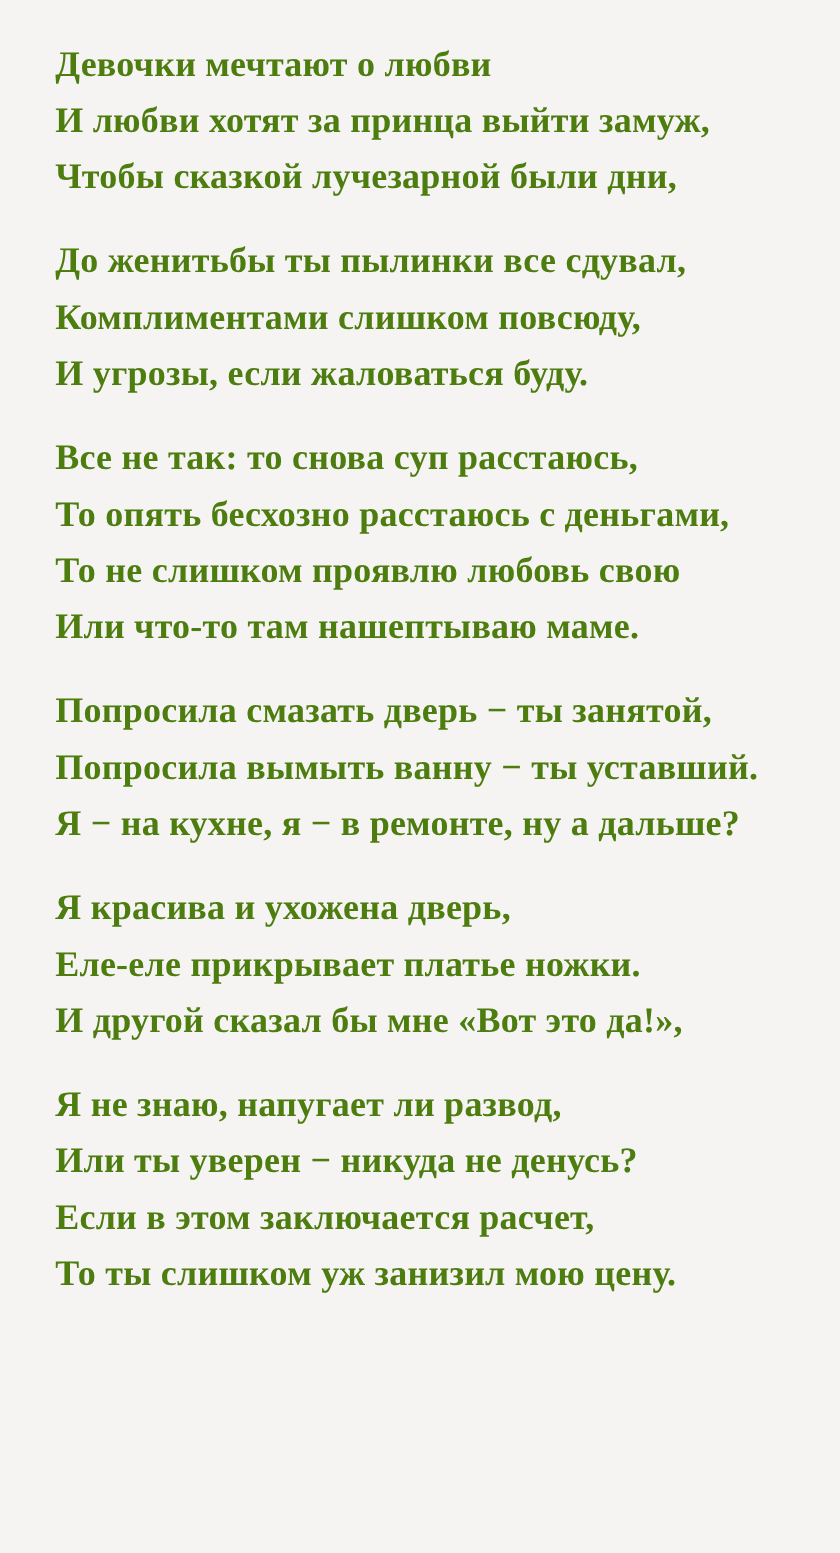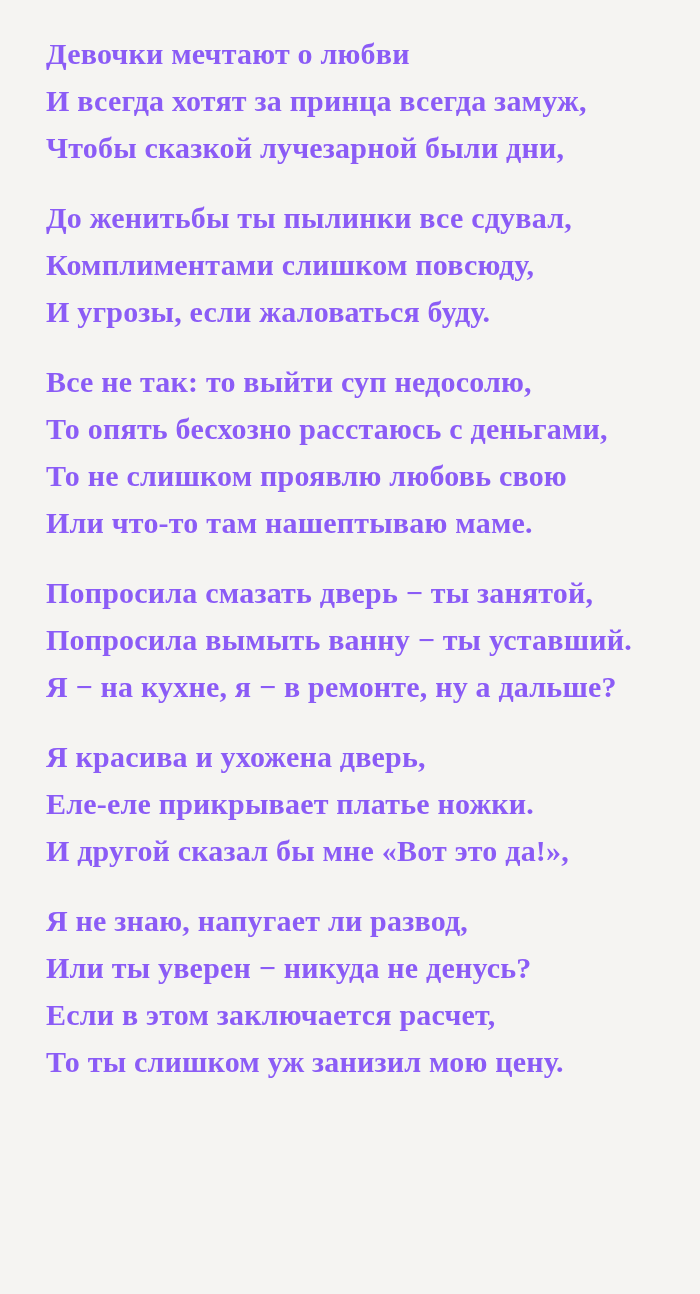--- a/index.html
+++ b/index.html
@@ -12,52 +12,52 @@
     background: #f5f4f2;
     overflow: hidden;
   }
   .page {
     box-sizing: border-box;
     width: 700px;
     height: 1294px;
     padding: 30px 20px 0 46px;
     font-family: "Liberation Serif", "DejaVu Serif", serif;
     font-weight: bold;
-    color: #8b5cf6;
+    color: #4d7c0f;
   }
   .stanza {
     margin: 0 0 23px 0;
   }
   .stanza p {
     margin: 0;
     font-size: 30px;
     line-height: 47px;
     white-space: nowrap;
     letter-spacing: 0.2px;
   }
 </style>
 </head>
 <body>
 
 <div class="page">
 
   <div class="stanza">
     <p>Девочки мечтают о любви</p>
-    <p>И всегда хотят за принца всегда замуж,</p>
+    <p>И любви хотят за принца выйти замуж,</p>
     <p>Чтобы сказкой лучезарной были дни,</p>
   </div>
 
   <div class="stanza">
     <p>До женитьбы ты пылинки все сдувал,</p>
     <p>Комплиментами слишком повсюду,</p>
     <p>И угрозы, если жаловаться буду.</p>
   </div>
 
   <div class="stanza">
-    <p>Все не так: то выйти суп недосолю,</p>
+    <p>Все не так: то снова суп расстаюсь,</p>
     <p>То опять бесхозно расстаюсь с деньгами,</p>
     <p>То не слишком проявлю любовь свою</p>
     <p>Или что-то там нашептываю маме.</p>
   </div>
 
   <div class="stanza">
     <p>Попросила смазать дверь − ты занятой,</p>
     <p>Попросила вымыть ванну − ты уставший.</p>
     <p>Я − на кухне, я − в ремонте, ну а дальше?</p>
   </div>

